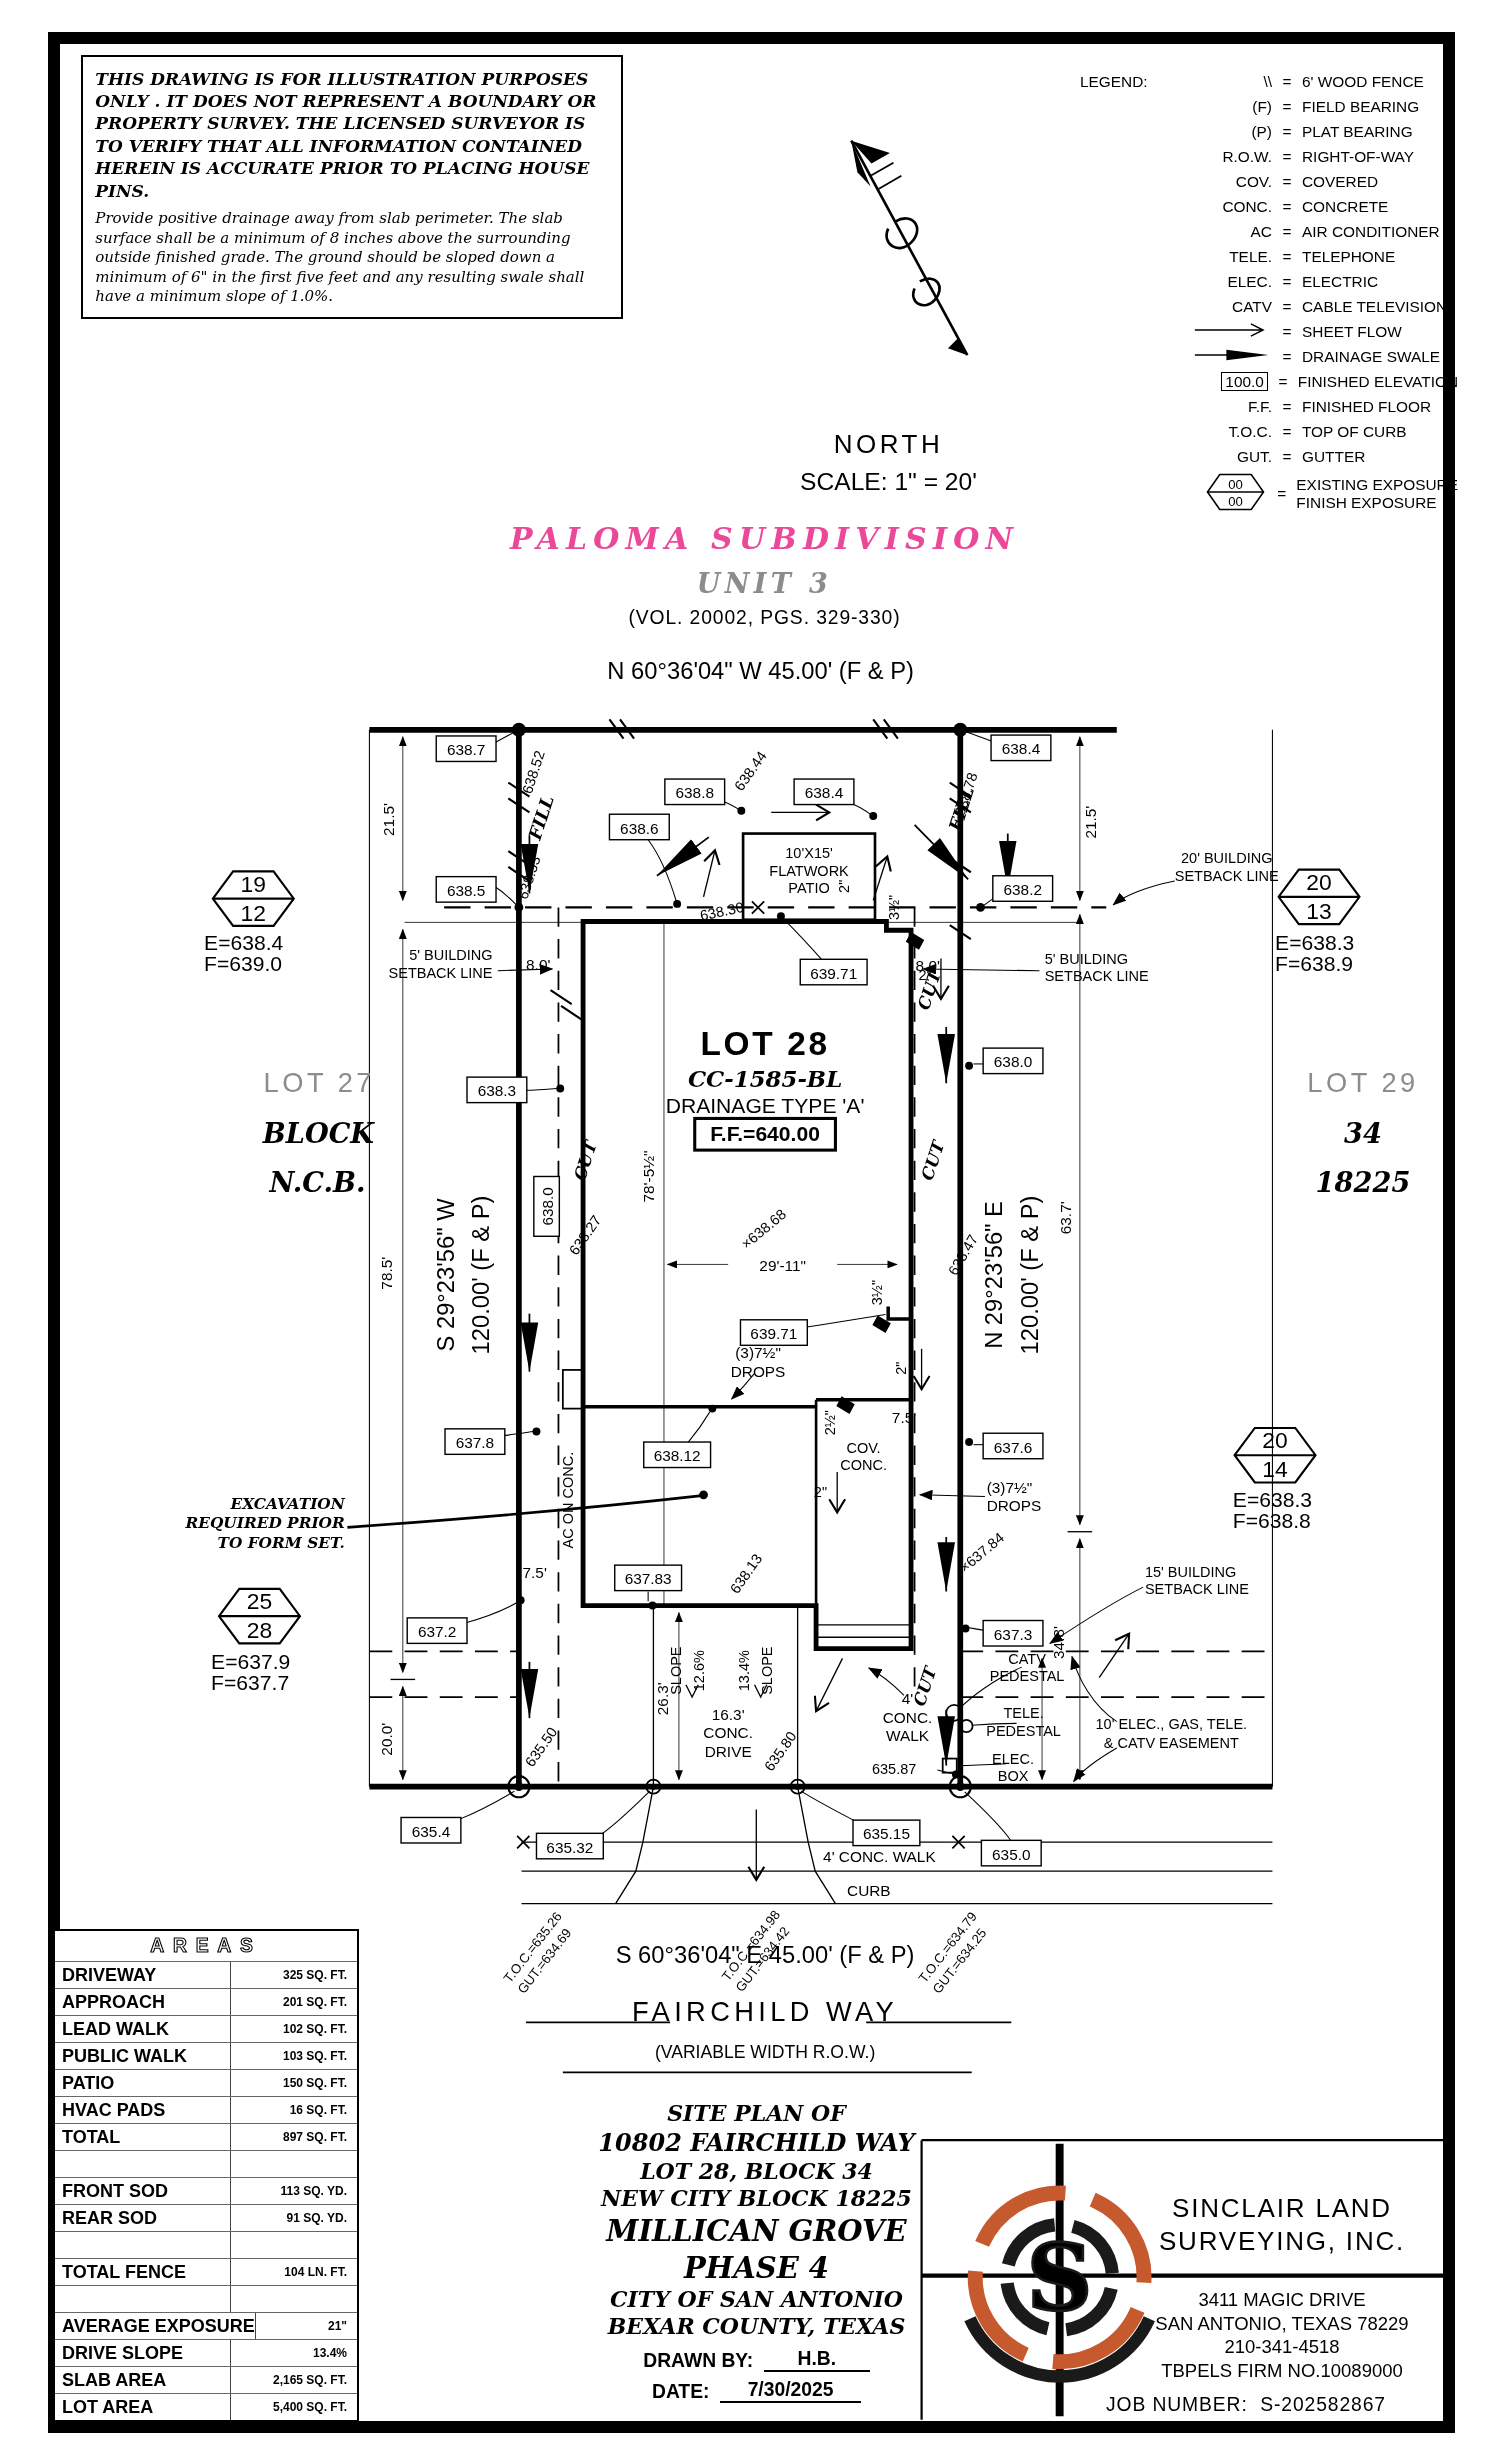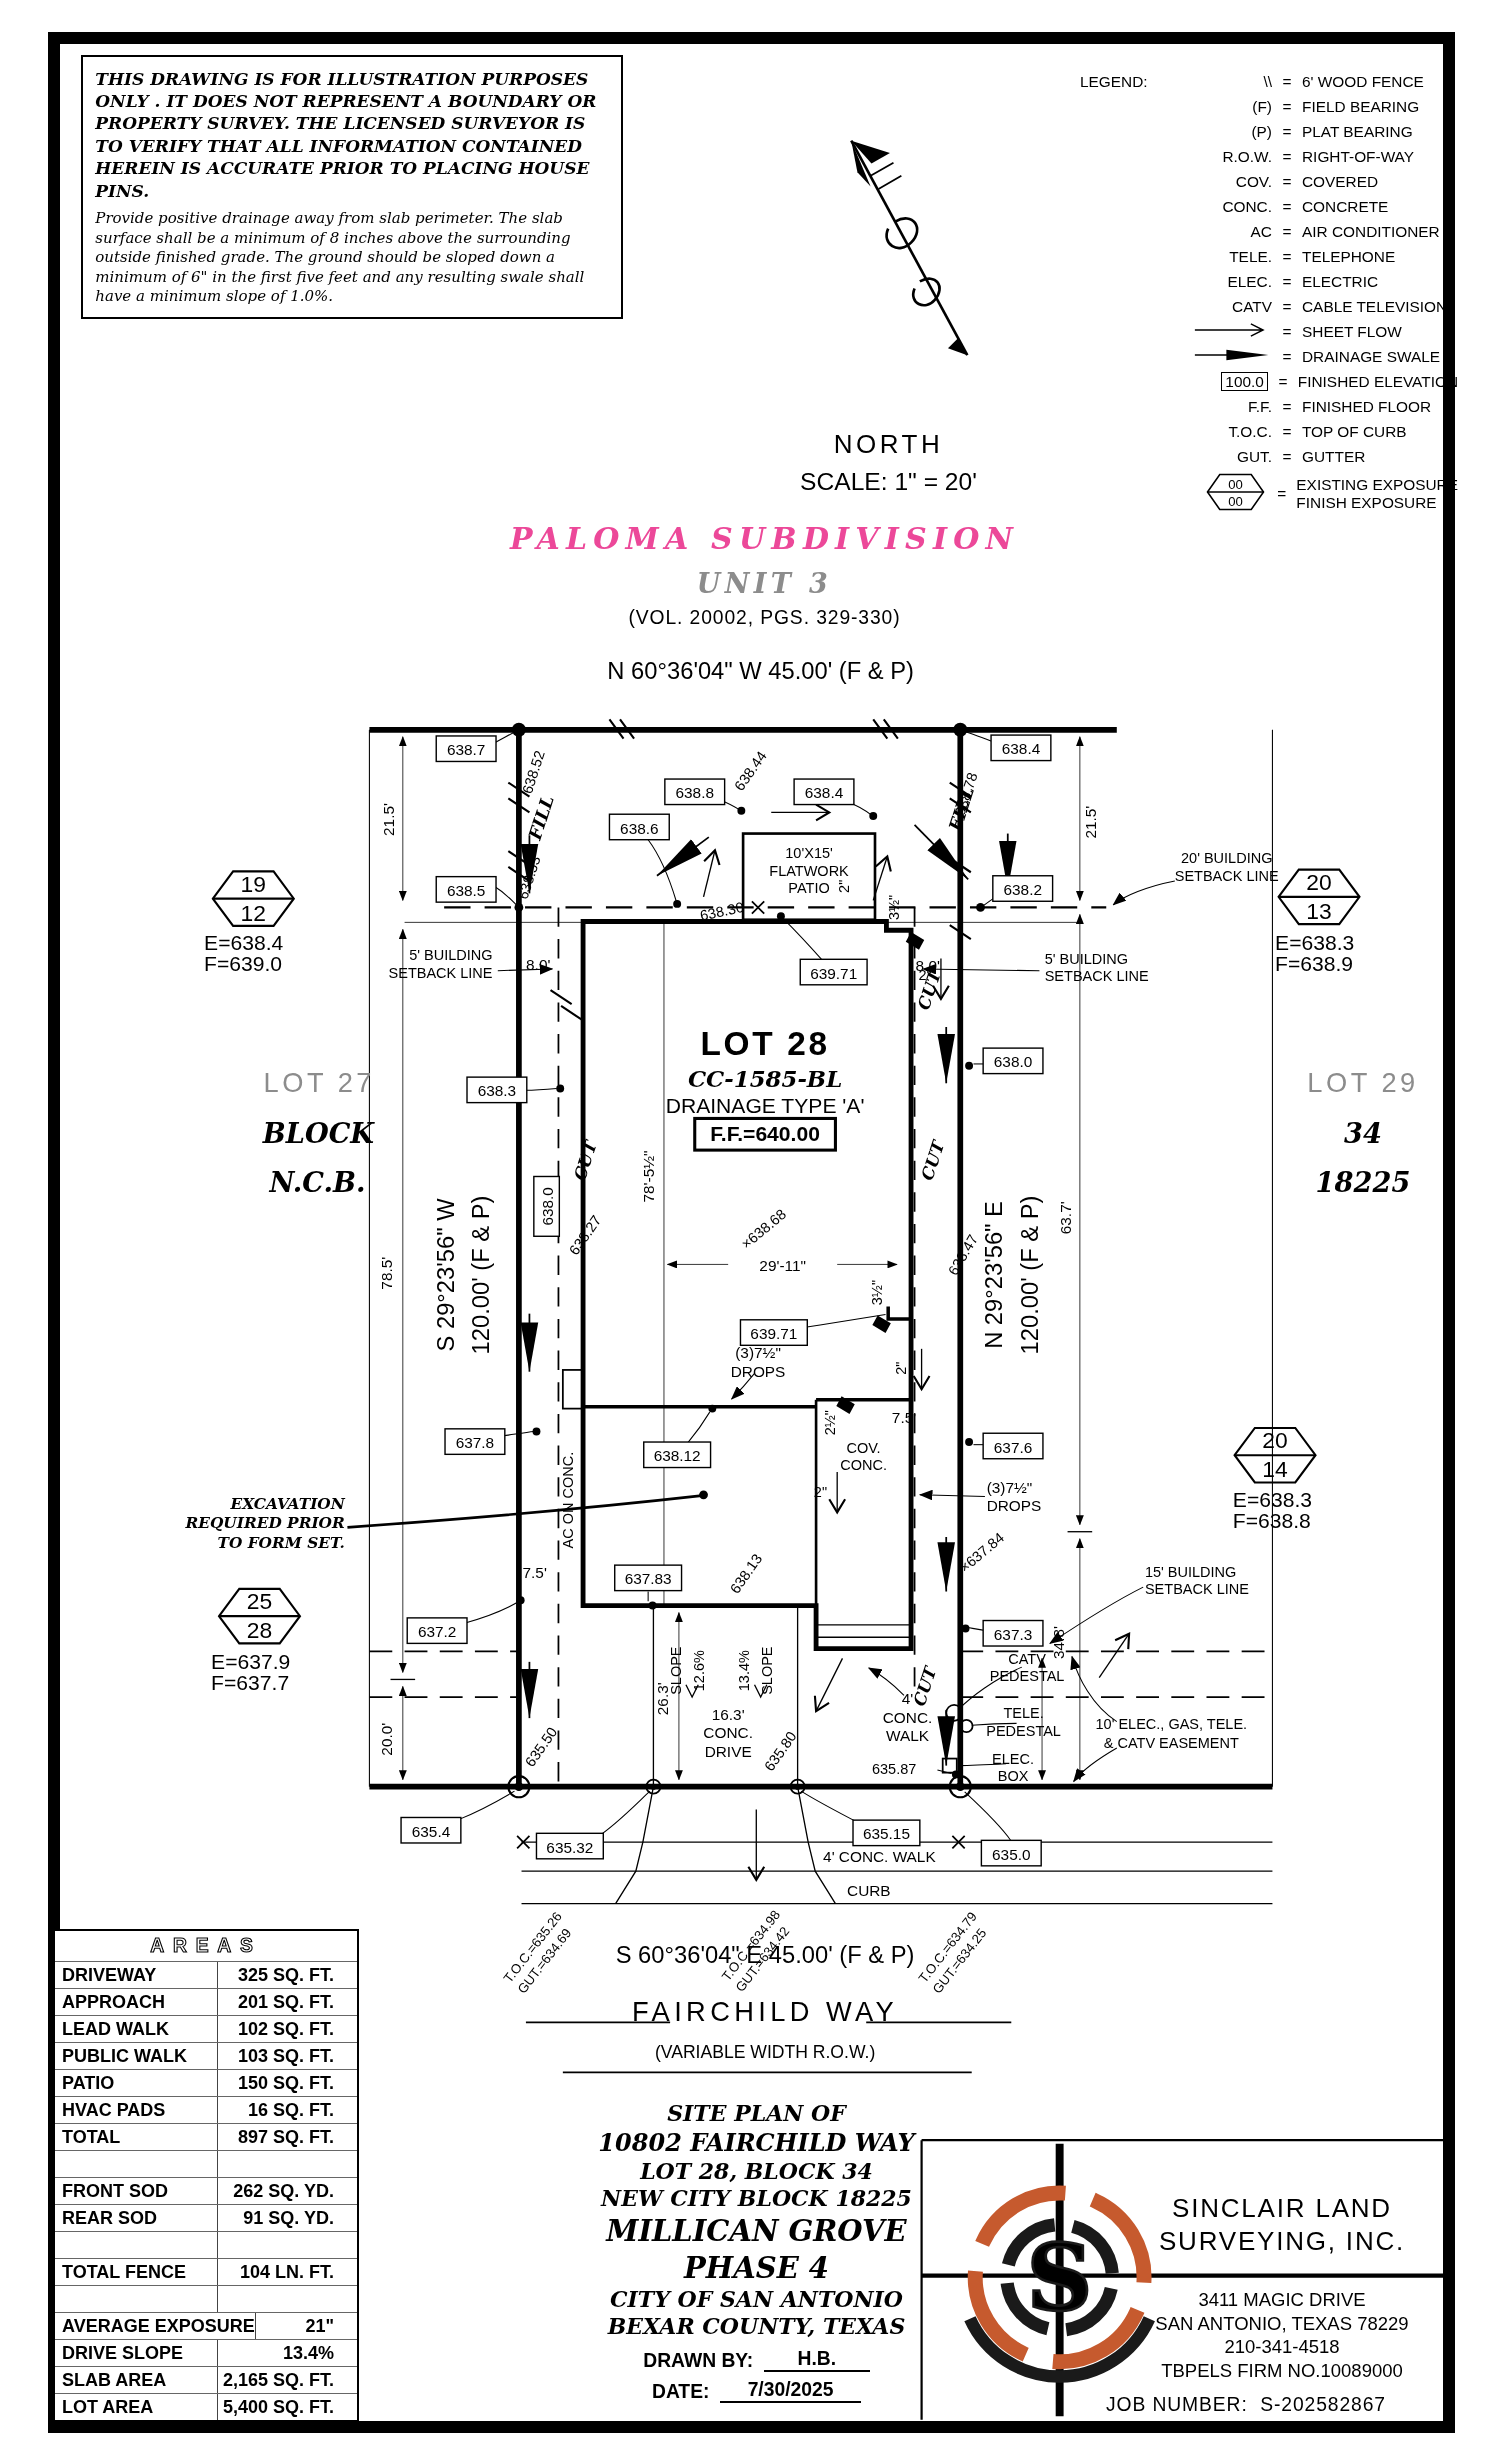--- a/index.html
+++ b/index.html
@@ -27,21 +27,21 @@
   .subd{left:369px;top:521px;width:791px;text-align:center}
   .subd .n{font-family:"DejaVu Serif",serif;font-style:italic;font-weight:bold;color:#ec4899;font-size:30px;letter-spacing:6.2px}
   .subd .u{font-family:"DejaVu Serif",serif;font-style:italic;font-weight:bold;color:#8c8c8c;font-size:27px;letter-spacing:4.4px;margin-top:12px}
   .subd .v{font-size:19.3px;color:#000;margin-top:8px;letter-spacing:0.9px}
   
   .areas{left:53px;top:1929px;width:306px;border:2.6px solid #000;box-sizing:border-box;background:#fff}
   .arow{display:flex;height:26px;align-items:center;border-top:0.9px solid #666}
   .ahead{height:30px;border-top:none;justify-content:center;align-items:center;display:flex}
   .ahead span{font-size:19.3px;font-weight:bold;letter-spacing:8.8px;color:#fff;-webkit-text-stroke:1.1px #000}
   .albl{flex:1;padding-left:7px;font-weight:bold;font-size:18px;white-space:nowrap}
-  .aval{width:116px;text-align:right;padding-right:23px;font-weight:bold;font-size:18px;border-left:1.3px solid #444;align-self:stretch;display:flex;align-items:center;justify-content:flex-end;white-space:nowrap}
+  .aval{width:116px;text-align:right;padding-right:10px;font-weight:bold;font-size:12px;border-left:1.3px solid #444;align-self:stretch;display:flex;align-items:center;justify-content:flex-end;white-space:nowrap}
   
   .tblock{left:475px;top:2100px;width:563px;text-align:center;font-family:"DejaVu Serif",serif;font-style:italic;font-weight:bold}
   .tblock .a{font-size:22px;line-height:1.25}
   .tblock .b{font-size:24px;line-height:1.25}
   .tblock .c{font-size:29px;line-height:1.2;margin-top:1.8px}
   .sigrow{display:flex;justify-content:center;align-items:flex-end;font-family:"Liberation Sans",sans-serif;font-style:normal;margin-top:7px;font-size:19.3px;font-weight:bold}
   .sigval{border-bottom:2.2px solid #000;min-width:106px;text-align:center;margin-left:10.6px;font-weight:bold}
   
   .firmname{left:1106px;top:2192px;width:352px;text-align:center;font-size:26px;letter-spacing:1.8px;line-height:1.25}
   .firmaddr{left:1106px;top:2288px;width:352px;text-align:center;font-size:18.5px;line-height:1.28}
@@ -703,21 +703,21 @@
   <div class="arow">
         <div class="albl">TOTAL</div>
         <div class="aval">897 SQ. FT.</div>
       </div>
   <div class="arow">
         <div class="albl"></div>
         <div class="aval"></div>
       </div>
   <div class="arow">
         <div class="albl">FRONT SOD</div>
-        <div class="aval">262 SQ. YD.</div>
+        <div class="aval">113 SQ. YD.</div>
       </div>
   <div class="arow">
         <div class="albl">REAR SOD</div>
         <div class="aval">91 SQ. YD.</div>
       </div>
   <div class="arow">
         <div class="albl"></div>
         <div class="aval"></div>
       </div>
   <div class="arow">

